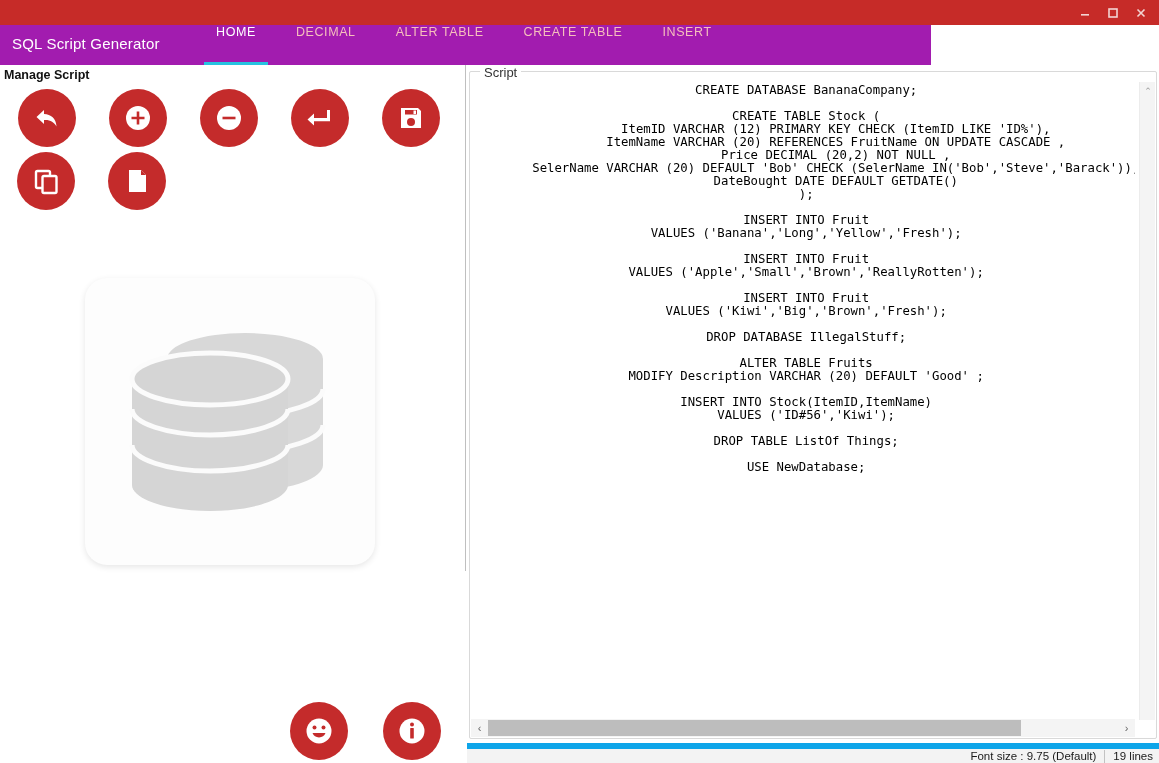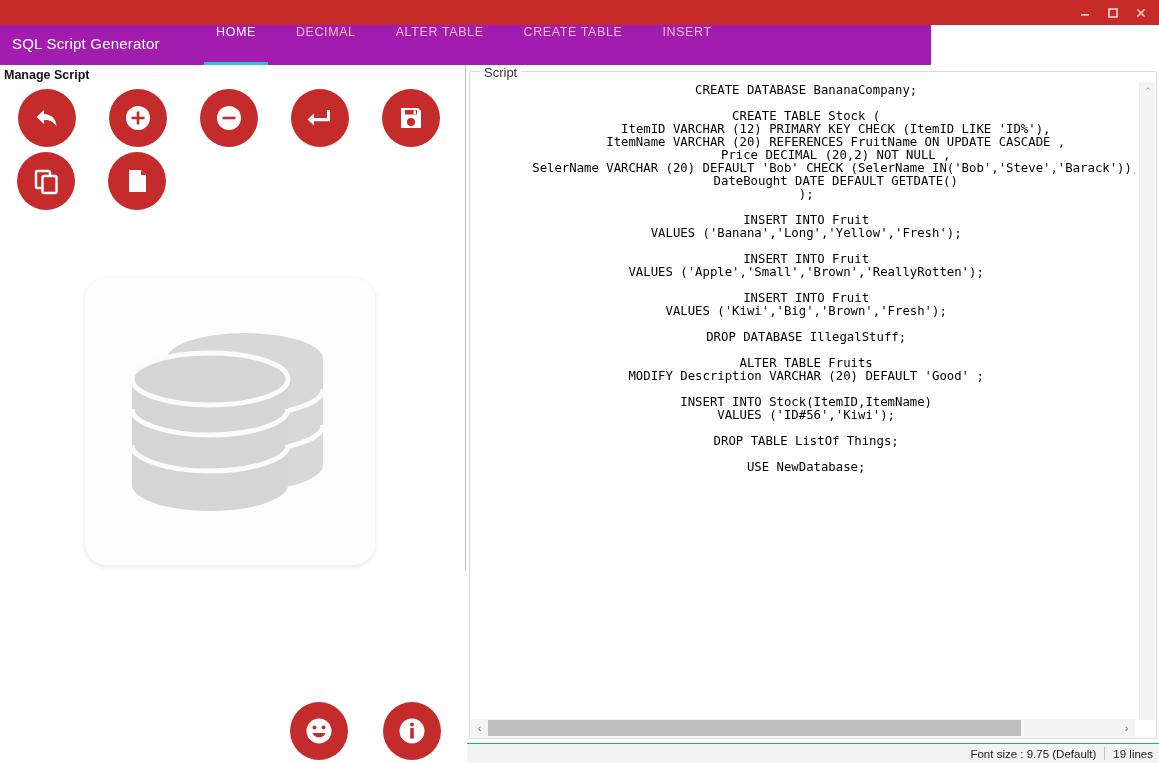--- a/index.html
+++ b/index.html
@@ -232,21 +232,21 @@
   .htrack-rest { flex: 1 1 auto; height: 16px; }
 
   
   .statusbar {
     position: absolute;
     left: 467px;
     bottom: 0;
     width: 692px;
     height: 20px;
     background: #f3f3f3;
-    border-top: 1px solid #0ea5e9;
+    border-top: 6px solid #0ea5e9;
     display: flex;
     align-items: center;
     justify-content: flex-end;
     padding-right: 6px;
     font-size: 11.5px;
     color: #1a1a1a;
   }
   .status-sep {
     display: inline-block;
     width: 1px;

